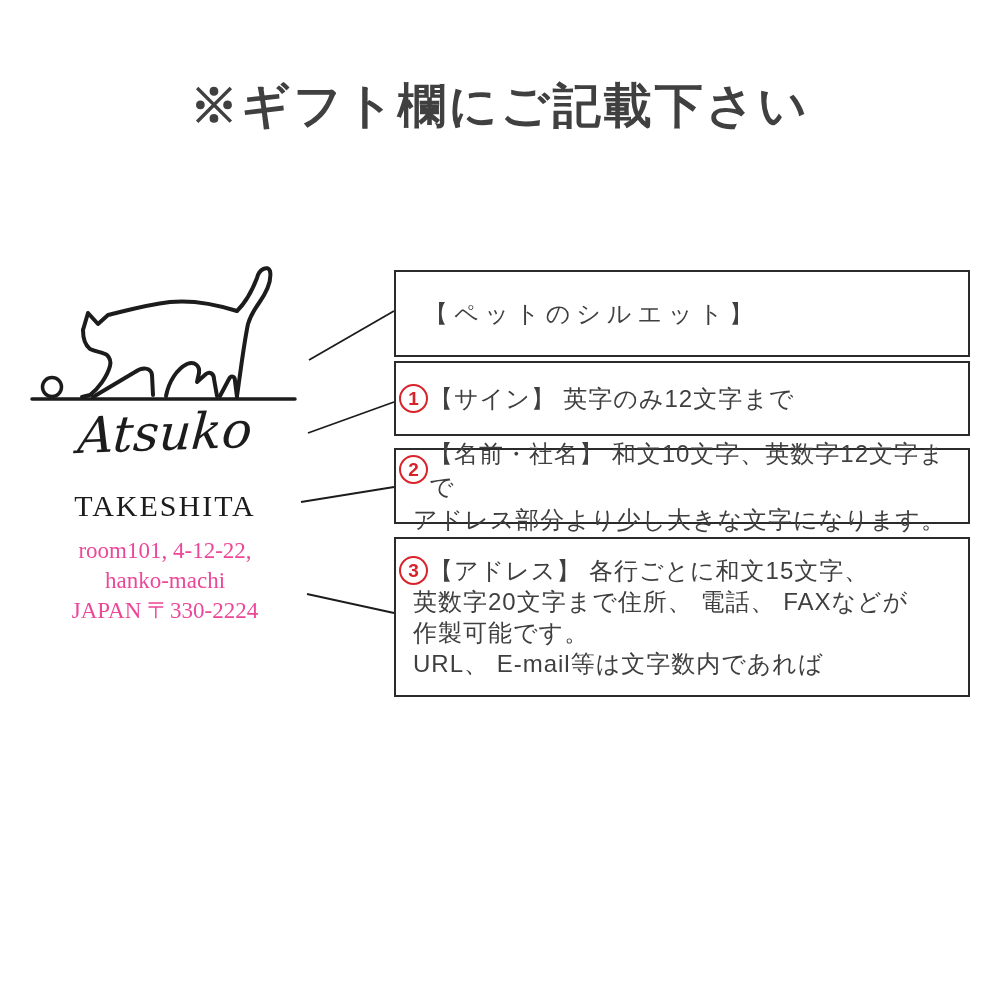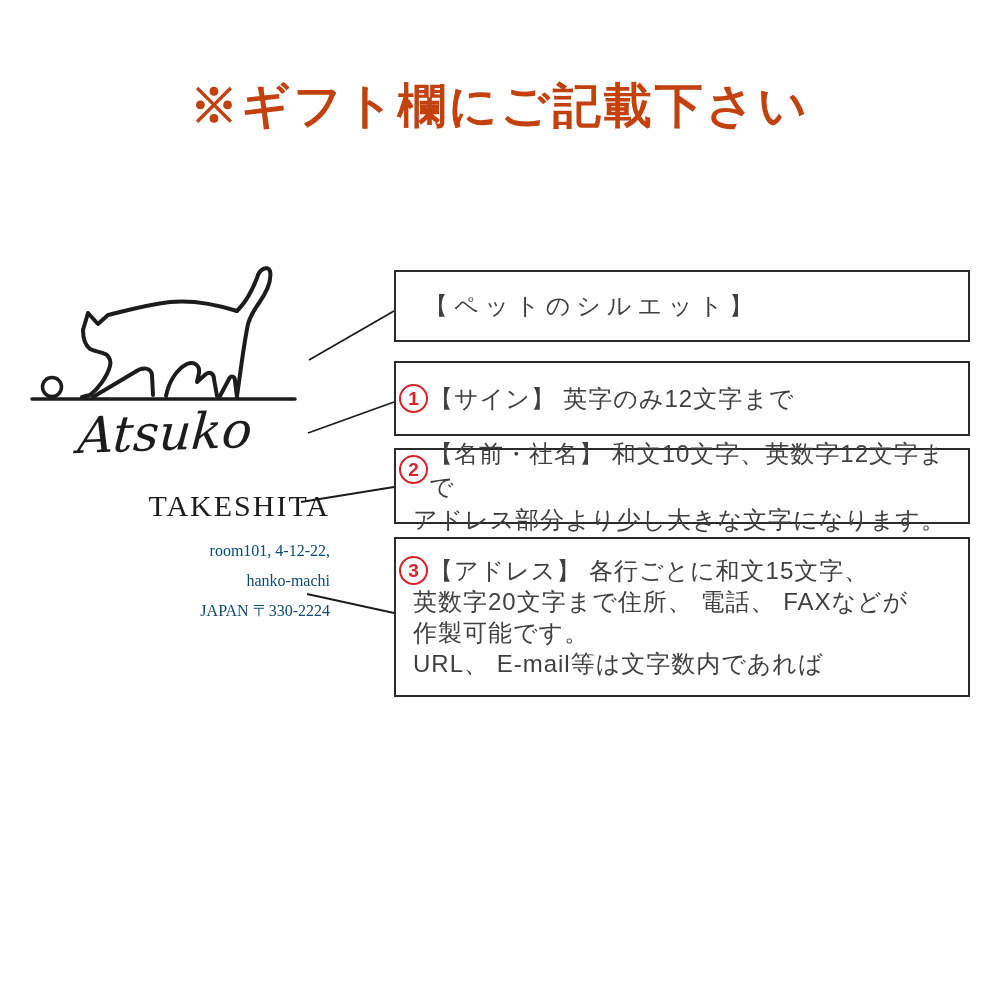--- a/index.html
+++ b/index.html
@@ -10,73 +10,73 @@
     font-family:"Liberation Sans", sans-serif;
     overflow:hidden;
   }
   .notice-title{
     position:absolute;
     left:0; top:74px; width:1000px;
     text-align:center;
     font-size:48px;
     font-weight:bold;
     letter-spacing:3px;
-    color:#c2410c;
+    color:#404040;
   }
   .cat-svg{
     position:absolute;
     left:30px; top:253px;
     width:270px; height:155px;
   }
   .signature{
     position:absolute;
     left:0; top:404px; width:330px;
     text-align:center;
     font-family:"DejaVu Serif", serif;
     font-style:italic;
     font-size:50px;
     color:#1c1c1c;
     transform:skewX(-6deg) rotate(-2deg);
   }
   .stamp-name{
     position:absolute;
     left:0; top:489px; width:330px;
-    text-align:right;
+    text-align:center;
     font-family:"Liberation Serif", serif;
     font-size:30px;
     letter-spacing:2px;
     color:#1c1c1c;
   }
   .stamp-address{
     position:absolute;
     left:0; top:536px; width:330px;
-    text-align:right;
+    text-align:center;
     font-family:"Liberation Serif", serif;
-    font-size:16px;
+    font-size:23px;
     line-height:30px;
-    color:#0c4a6e;
+    color:#ec4899;
   }
   .connector-svg{
     position:absolute; left:0; top:0;
     width:1000px; height:1000px;
     pointer-events:none;
   }
   .ann-box{
     position:absolute;
     left:394px; width:576px;
     border:2px solid #2b2b2b;
     background:#ffffff;
     box-sizing:border-box;
     display:flex;
     flex-direction:column;
     justify-content:center;
     color:#3f3f3f;
     font-size:24px;
   }
-  .ann-box.b1{ top:270px; height:72px; padding-left:28px; letter-spacing:6px; }
+  .ann-box.b1{ top:270px; height:87px; padding-left:28px; letter-spacing:6px; }
   .ann-box.b2{ top:361px; height:75px; padding-left:3px;  letter-spacing:1px; }
   .ann-box.b3{ top:448px; height:76px; padding-left:3px;  letter-spacing:1px; line-height:33px; }
   .ann-box.b4{ top:537px; height:160px; padding-left:3px; letter-spacing:1px; line-height:31px; }
   .ann-line{ display:flex; align-items:center; }
   .ann-line.cont{ padding-left:14px; display:block; }
   .circled-num{
     flex:0 0 auto;
     width:25px; height:25px;
     border:2px solid #d8232a;
     border-radius:50%;

